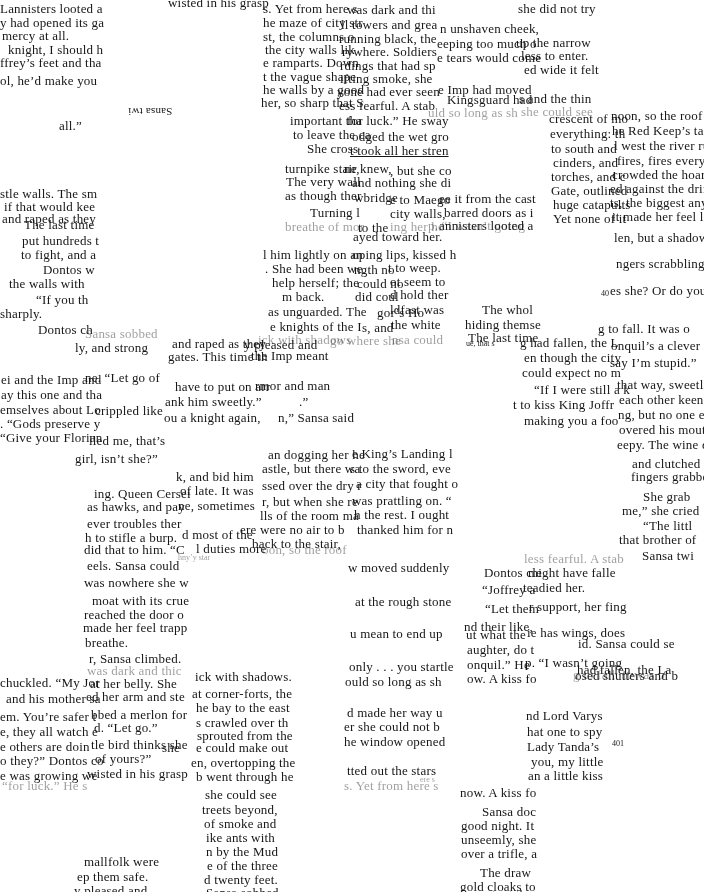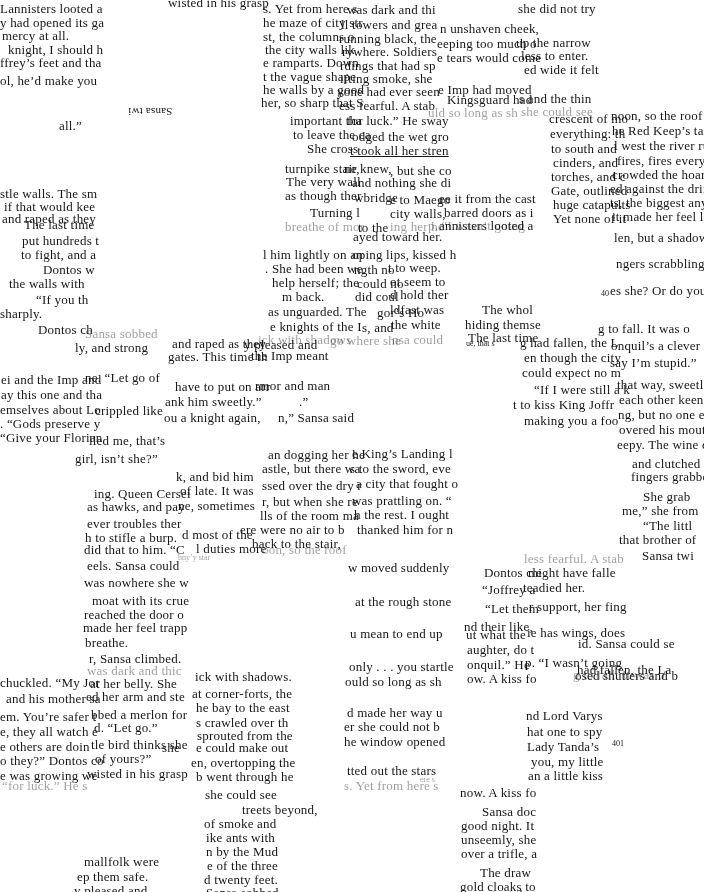--- a/index.html
+++ b/index.html
@@ -224,21 +224,21 @@
     <span class="frag" style="left: 195px; top: 670px;">ick with shadows.</span>
     <span class="frag" style="left: 192px; top: 687px;">at corner-forts, the</span>
     <span class="frag" style="left: 196px; top: 701px;">he bay to the east</span>
     <span class="frag" style="left: 196px; top: 716px;">s crawled over th</span>
     <span class="frag" style="left: 197px; top: 729px;">sprouted from the</span>
     <span class="frag" style="left: 162px; top: 741px;">she</span>
     <span class="frag" style="left: 196px; top: 741px;">e could make out</span>
     <span class="frag" style="left: 191px; top: 756px;">en, overtopping the</span>
     <span class="frag" style="left: 196px; top: 770px;">b went through he</span>
     <span class="frag" style="left: 205px; top: 788px;">she could see</span>
-    <span class="frag" style="left: 202px; top: 803px; margin-left: 40px;">treets beyond,</span>
+    <span class="frag" style="left: 202px; top: 803px;">treets beyond,</span>
     <span class="frag" style="left: 204px; top: 817px;">of smoke and</span>
     <span class="frag" style="left: 206px; top: 831px;">ike ants with</span>
     <span class="frag" style="left: 206px; top: 845px;">n by the Mud</span>
     <span class="frag" style="left: 207px; top: 859px;">e of the three</span>
     <span class="frag" style="left: 204px; top: 873px;">d twenty feet.</span>
     <span class="frag" style="left: 206px; top: 886px;">Sansa sobbed</span>
     <span class="frag" style="left: 482px; top: 303px;">The whol</span>
     <span class="frag" style="left: 465px; top: 318px;">hiding themse</span>
     <span class="frag" style="left: 468px; top: 331px;">The last time</span>
     <span class="frag tiny" style="left: 466px; top: 340px;">ue, that s</span>
@@ -252,21 +252,21 @@
     <span class="frag" style="left: 617px; top: 378px;">that way, sweetlin</span>
     <span class="frag" style="left: 513px; top: 398px;">t to kiss King Joffr</span>
     <span class="frag" style="left: 619px; top: 393px;">each other keen a</span>
     <span class="frag" style="left: 524px; top: 414px;">making you a foo</span>
     <span class="frag" style="left: 618px; top: 408px;">ng, but no one ev</span>
     <span class="frag" style="left: 619px; top: 423px;">overed his mouth</span>
     <span class="frag" style="left: 617px; top: 438px;">eepy. The wine di</span>
     <span class="frag" style="left: 632px; top: 457px;">and clutched a</span>
     <span class="frag" style="left: 631px; top: 470px;">fingers grabbe</span>
     <span class="frag" style="left: 643px; top: 490px;">She grab</span>
-    <span class="frag" style="left: 622px; top: 504px;">me,” she from</span>
+    <span class="frag" style="left: 622px; top: 504px;">me,” she cried</span>
     <span class="frag" style="left: 643px; top: 519px;">“The littl</span>
     <span class="frag" style="left: 619px; top: 533px;">that brother of</span>
     <span class="frag" style="left: 642px; top: 549px;">Sansa twi</span>
     <span class="frag faint" style="left: 524px; top: 552px;">less fearful. A stab</span>
     <span class="frag" style="left: 484px; top: 566px;">Dontos cle</span>
     <span class="frag" style="left: 528px; top: 566px;">might have falle</span>
     <span class="frag" style="left: 482px; top: 583px;">“Joffrey a</span>
     <span class="frag" style="left: 523px; top: 581px;">teadied her.</span>
     <span class="frag" style="left: 485px; top: 602px;">“Let them</span>
     <span class="frag" style="left: 529px; top: 600px;">r support, her fing</span>

